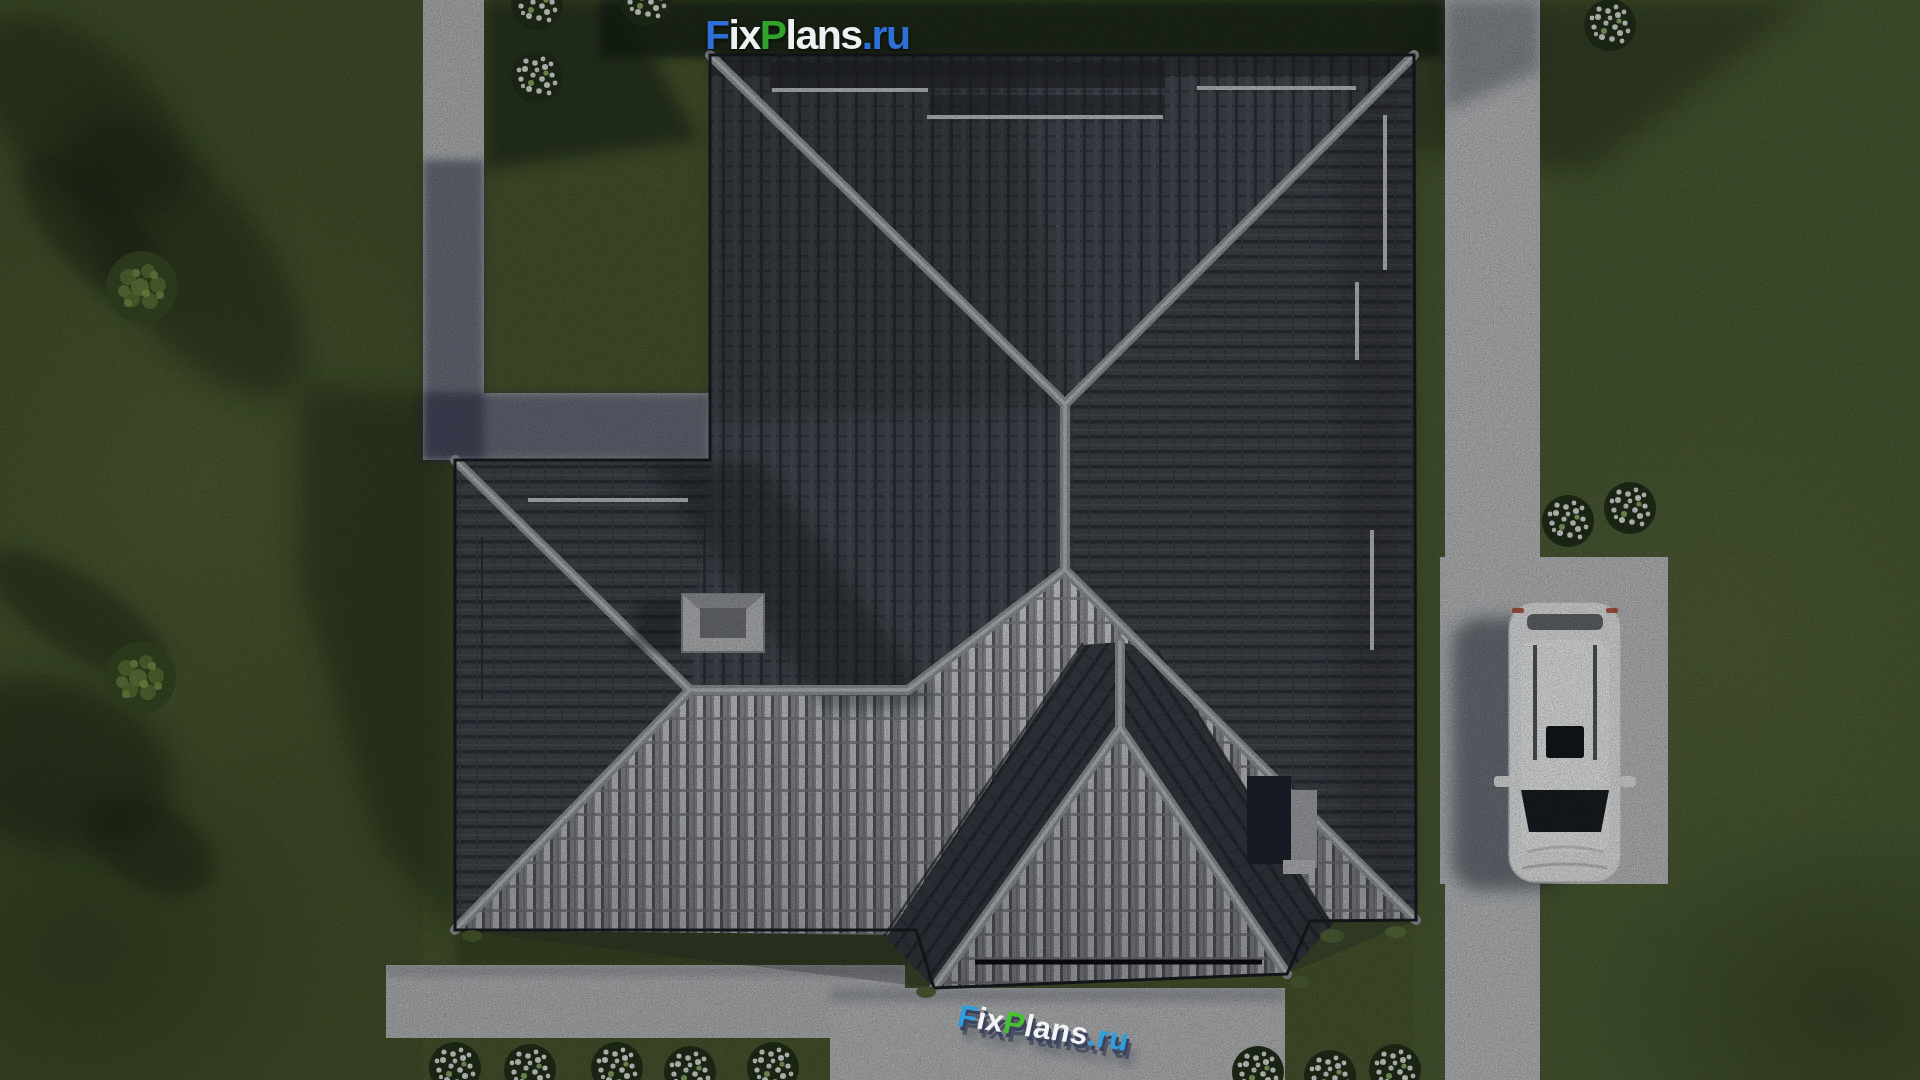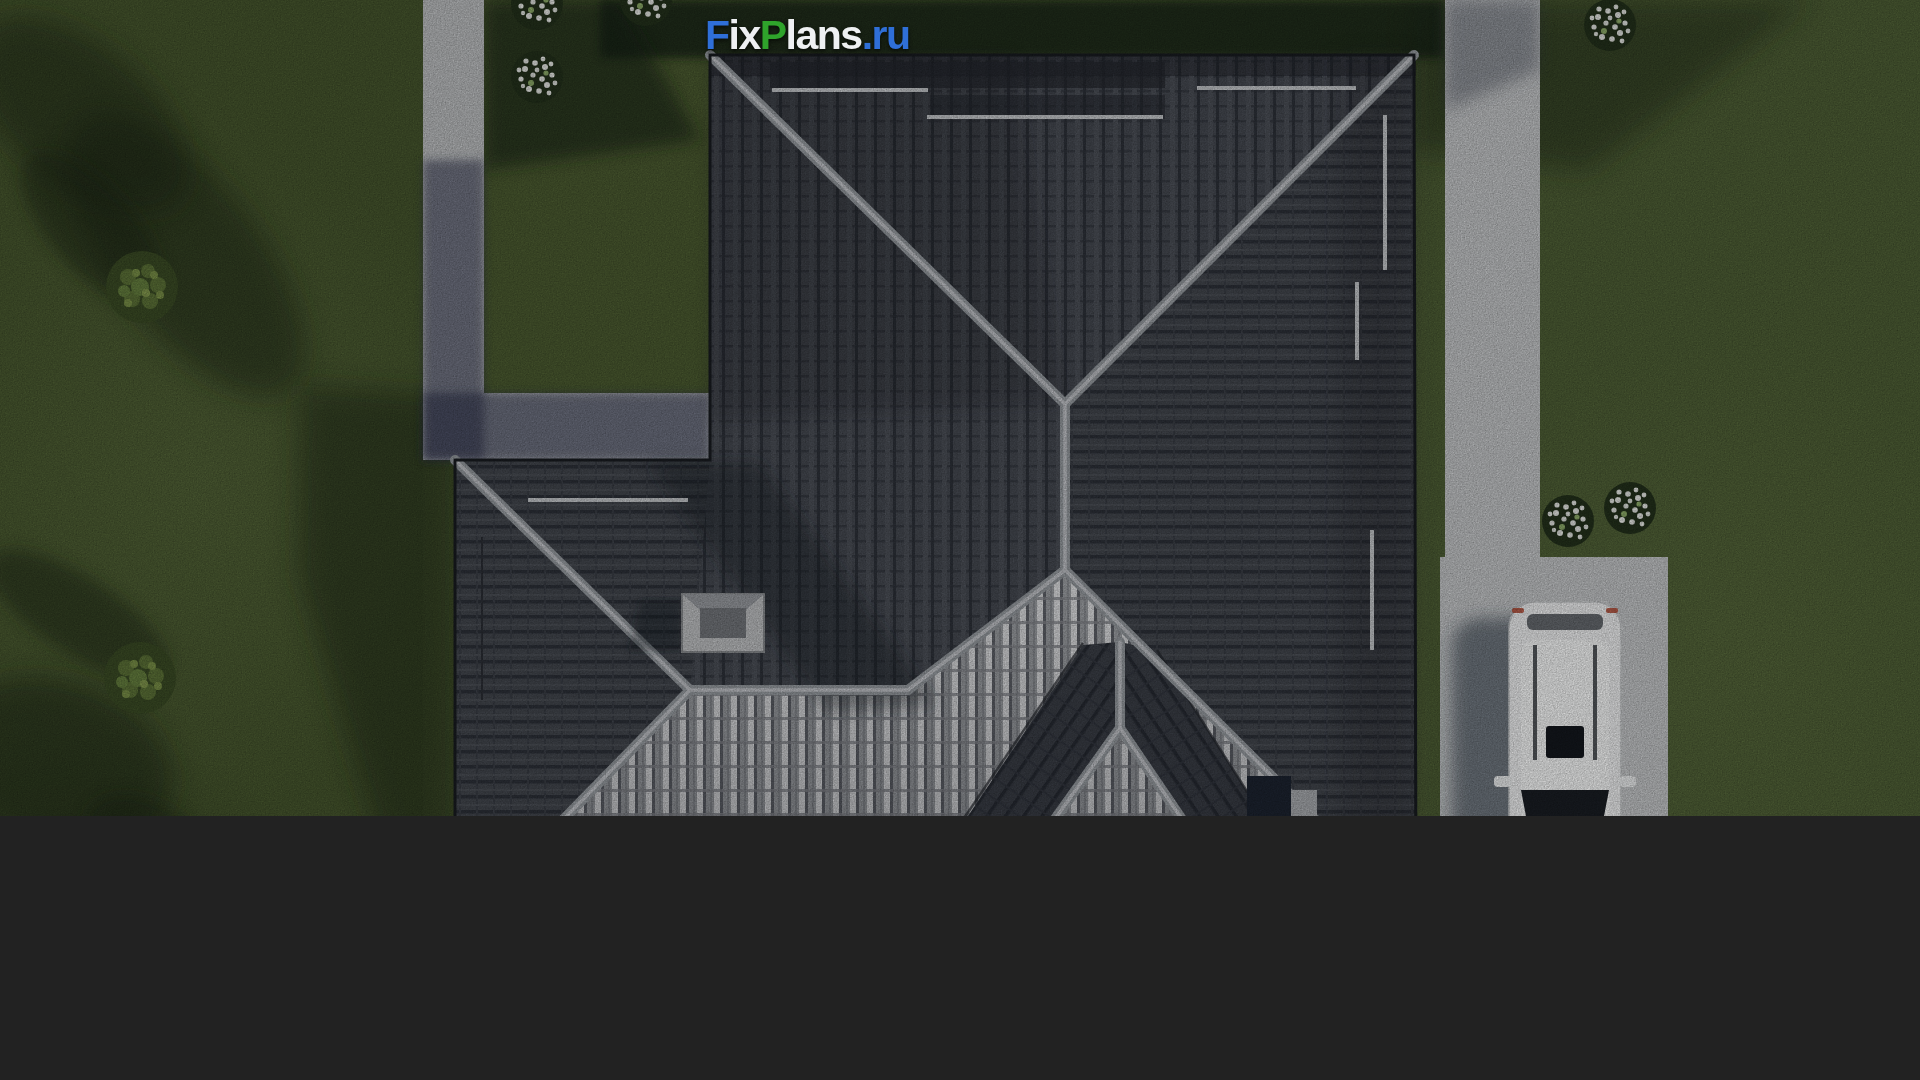--- a/index.html
+++ b/index.html
@@ -1,16 +1,16 @@
 <!DOCTYPE html>
 <html><head>
 <meta charset="utf-8">
 <style>
   html,body{margin:0;padding:0;background:#222;}
-  .stage{position:relative;width:1920px;height:816px;overflow:hidden;
+  .stage{position:relative;width:1920px;height:1080px;overflow:hidden;
          font-family:"Liberation Sans",sans-serif;background:#4c5c31;}
   .stage svg{position:absolute;left:0;top:0;}
   .logo-top{position:absolute;left:705px;top:12px;font-weight:bold;font-size:41px;
             letter-spacing:-1.5px;white-space:nowrap;
             text-shadow:0 2px 4px rgba(0,0,0,.65);}
   .logo-top .c-blue{color:#2f6fd8;}
   .logo-top .c-white{color:#eef0f2;}
   .logo-top .c-green{color:#2fa32b;}
   .logo-ground{position:absolute;left:962px;top:998px;font-weight:bold;font-size:31px;
                letter-spacing:0.5px;white-space:nowrap;

